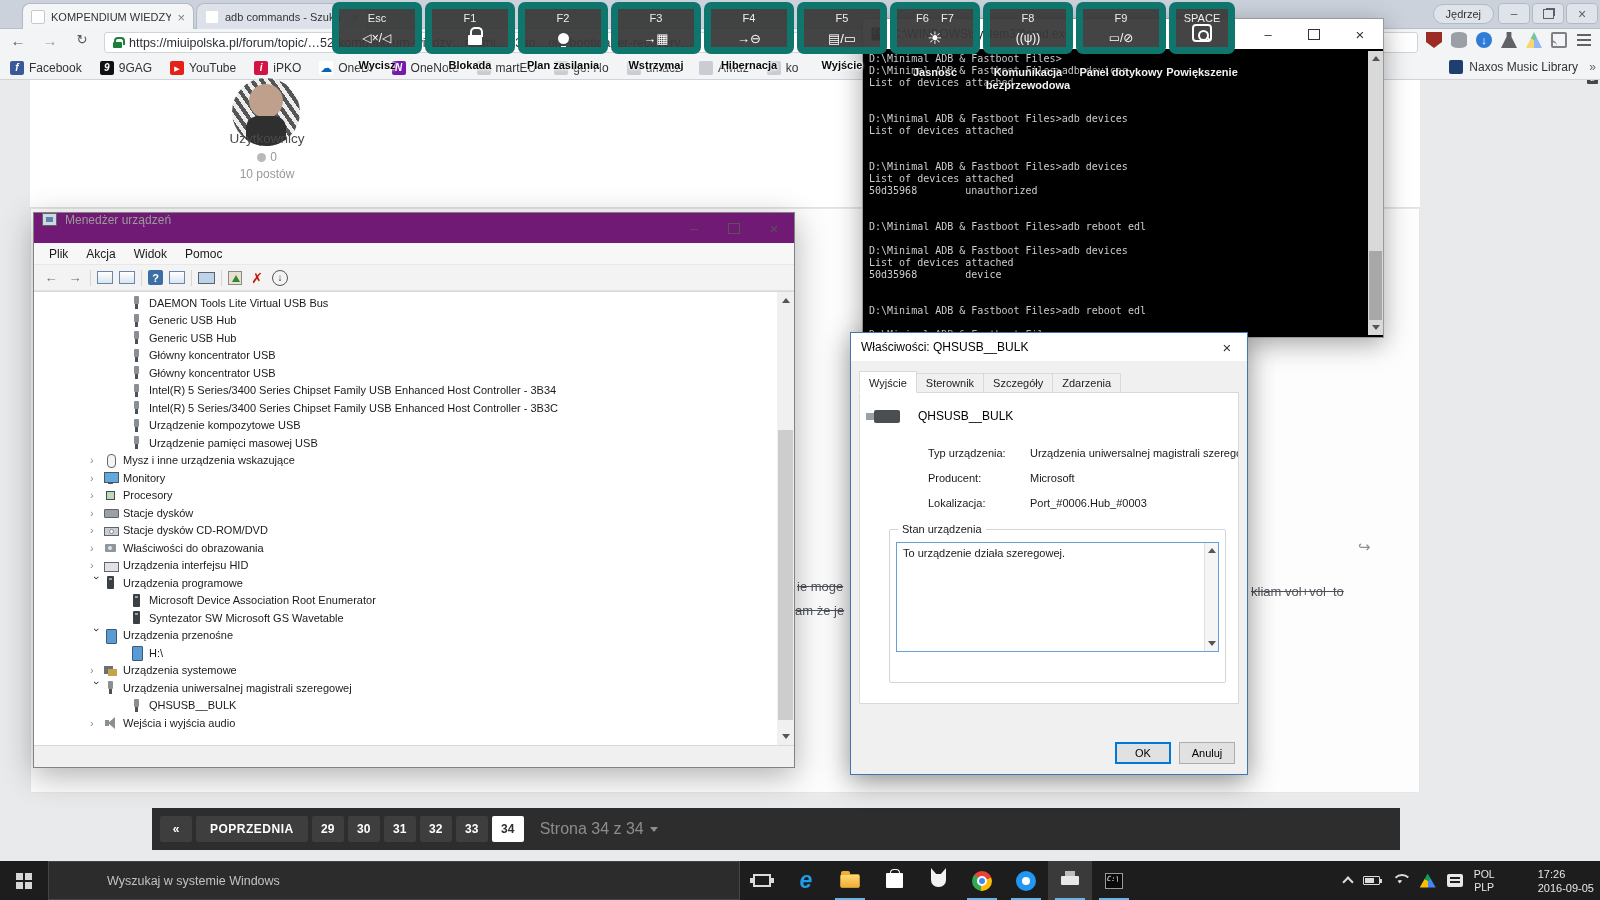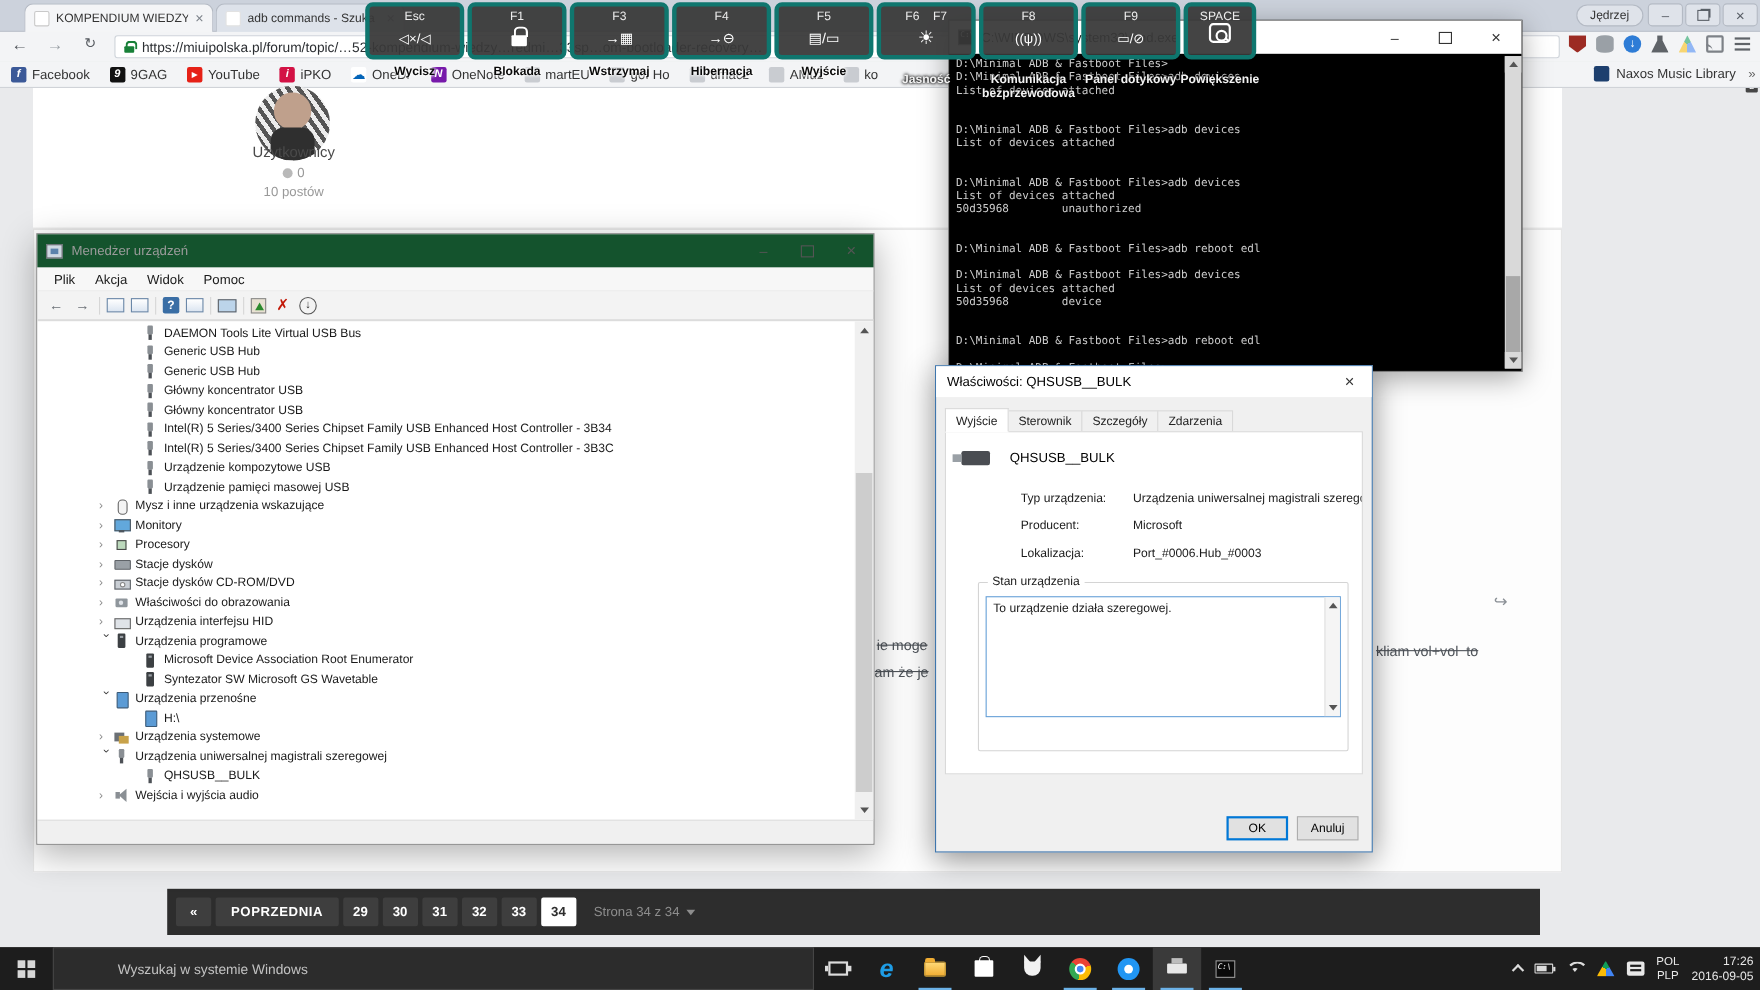--- a/index.html
+++ b/index.html
@@ -79,21 +79,21 @@
   .share-icon { position:absolute; font-size:15px; color:#8b9096; }
   .frag { position:absolute; font-size:13px; color:#4f545a; text-decoration:line-through; white-space:pre; }
 
   
   .pagibar { position:absolute; left:152px; top:808px; width:1248px; height:42px; background:#2d2d2d; }
   .pagirow { position:absolute; left:8px; top:8px; display:flex; align-items:center; gap:4px; }
   .pg { min-width:32px; height:26px; background:#3e3e3e; color:#fff; font-size:12px; font-weight:bold;
         display:flex; align-items:center; justify-content:center; border-radius:2px; padding:0 8px; }
   .pg.prev { padding:0 14px; letter-spacing:.5px;text-align:right; }
   .pg.active { background:#fff; color:#2d2d2d; }
-  .pgstatus { display:flex; align-items:center; gap:6px; margin-left:12px; color:#8d8d8d; font-size:12px; }
+  .pgstatus { display:flex; align-items:center; gap:6px; margin-left:12px; color:#8d8d8d; font-size:16px; }
   .pgcaret { width:0; height:0; border-left:4px solid transparent; border-right:4px solid transparent; border-top:5px solid #8d8d8d; }
 
   
   .cmdwin { position:absolute; left:862px; top:18px; width:522px; height:320px; background:#000;
             border:1px solid #9a9a9a; box-shadow:0 6px 24px rgba(0,0,0,.35); z-index:10; }
   .ctitle { position:absolute; left:0; top:0; right:0; height:30px; background:#fff; display:flex; align-items:center; }
   .cico { width:14px; height:14px; margin-left:8px; background:#000; border:1px solid #777; position:relative; flex:none; }
   .cico::before { content:"C:\\"; position:absolute; left:1px; top:0; color:#fff; font-size:7px; font-family:"DejaVu Sans Mono",monospace; }
   .ctext { font-size:12px; color:#222; margin-left:7px; white-space:nowrap; }
   .cbtns { position:absolute; right:0; top:0; display:flex; }
@@ -107,21 +107,21 @@
   .cscroll { position:absolute; right:0; top:2px; bottom:2px; width:15px; background:#d9d9d9; }
   .csb { position:absolute; left:0; width:15px; height:15px; background:#d9d9d9; display:flex; align-items:center; justify-content:center; }
   .csb.up { top:0; } .csb.dn { bottom:0; }
   .tri-up { width:0; height:0; border-left:4px solid transparent; border-right:4px solid transparent; border-bottom:5px solid #555; }
   .tri-dn { width:0; height:0; border-left:4px solid transparent; border-right:4px solid transparent; border-top:5px solid #555; }
   .csb-thumb { position:absolute; left:1px; width:13px; top:200px; height:70px; background:#a8a8a8; }
 
   
   .dmwin { position:absolute; left:33px; top:212px; width:762px; height:556px; background:#f0f0f0;
            border:1px solid #828282; box-shadow:0 8px 30px rgba(0,0,0,.3); z-index:20; display:flex; flex-direction:column; }
-  .dmtitle { height:30px; background:#14532d; display:flex; align-items:center; position:relative; flex:none; }
+  .dmtitle { height:30px; background:#701a75; display:flex; position:relative; flex:none; }
   .dmico { width:15px; height:13px; margin-left:9px; background:#cfd8e2; border:1px solid #5f6368; position:relative; flex:none; }
   .dmico::after { content:""; position:absolute; left:3px; top:3px; width:7px; height:5px; background:#5b82ab; }
   .dmtitle > span { font-size:12px; color:#9b9b9b; margin-left:8px; }
   .dmbtns { position:absolute; right:0; top:0; display:flex; }
   .dmb { width:40px; height:30px; display:flex; align-items:center; justify-content:center; color:#555; font-size:13px; }
   .dmb.min::before { content:"–"; }
   .dmb.max::before { content:""; width:10px; height:9px; border:1px solid #555; }
   .dmb.close::before { content:"×"; font-size:15px; }
   .dmmenu { height:22px; background:#f7f7f7; display:flex; align-items:center; padding-left:6px; flex:none; border-bottom:1px solid #e8e8e8; }
   .mitem { font-size:12px; color:#1a1a1a; padding:0 9px; }
@@ -198,21 +198,21 @@
   .ssb.up { top:1px; } .ssb.dn { bottom:1px; }
   .pbtns { position:absolute; right:12px; bottom:10px; display:flex; gap:8px; }
   .pbtn { width:56px; height:22px; font-size:11px; color:#000; background:#e1e1e1; border:1px solid #adadad;
           display:flex; align-items:center; justify-content:center; font-family:inherit; }
   .pbtn.ok { border:2px solid #0078d7; }
 
   
   .osd { position:absolute; left:332px; top:2px; display:flex; gap:3px; z-index:40; }
   .osd-key { width:90px; flex:none; }
   .osd-key.kspace { width:66px; }
-  .cap { width:100%; height:52px; background:rgba(56,56,56,.94); border:4px solid #0f766e; border-radius:7px; overflow:hidden; }
+  .cap { width:100%; height:52px; background:rgba(56,56,56,.94); border:7px solid #0f766e; border-radius:7px; overflow:hidden; }
   .kname { margin-top:3px; text-align:center; font-size:11px; color:#ededed; white-space:pre; }
   .kicon { height:24px; margin-top:2px; display:flex; align-items:center; justify-content:center; color:#fff; position:relative; }
   .kicon.mute::before { content:"◁×/◁"; font-size:12px; }
   .kicon.suspend::before { content:"→▦"; font-size:13px; }
   .kicon.hibernate::before { content:"→⊖"; font-size:13px; }
   .kicon.displayout::before { content:"▤/▭"; font-size:13px; }
   .kicon.brightness::before { content:"☀"; font-size:17px; }
   .kicon.wireless::before { content:"((ψ))"; font-size:12px; }
   .kicon.touchpad::before { content:"▭/⊘"; font-size:12px; }
   .kicon.lock::before { content:""; position:absolute; left:38px; top:1px; width:9px; height:8px; border:2px solid #fff; border-bottom:none; border-radius:5px 5px 0 0; }
@@ -262,21 +262,21 @@
   .batt-g { width:17px; height:9px; border:1px solid #dcdcdc; border-radius:1px; position:relative; }
   .batt-g::before { content:""; position:absolute; left:1px; top:1px; bottom:1px; width:9px; background:#dcdcdc; }
   .batt-g::after { content:""; position:absolute; right:-3px; top:2px; width:2px; height:4px; background:#dcdcdc; }
   .wifi-g { width:18px; height:13px; position:relative; overflow:hidden; }
   .wifi-g::before { content:""; position:absolute; left:1px; top:0; width:16px; height:16px; border:2px solid #dcdcdc; border-radius:50%; clip-path:polygon(0 0,100% 0,50% 50%); }
   .wifi-g::after { content:""; position:absolute; left:6px; top:6px; width:6px; height:6px; background:#dcdcdc; border-radius:50%; clip-path:polygon(0 0,100% 0,50% 60%); }
   .gdrive-g { width:16px; height:14px; background:conic-gradient(from 180deg,#fbbc05 0 33%,#0f9d58 33% 66%,#4285f4 66%); clip-path:polygon(50% 0,100% 100%,0 100%); }
   .notif-g { width:16px; height:13px; background:#e8e8e8; border-radius:2px; position:relative; }
   .notif-g::before { content:""; position:absolute; left:3px; top:3px; width:10px; height:2px; background:#1d1d1d; box-shadow:0 4px 0 #1d1d1d; }
   .lang { text-align:center; color:#e8e8e8; font-size:10.5px; line-height:13px; }
-  .clock { text-align:right; color:#e8e8e8; font-size:11px; line-height:14px; }
+  .clock { color:#e8e8e8; font-size:11px; line-height:14px;margin-left:32px; }
 </style>
 </head>
 <body>
 
 <div id="screen">
 
   <div class="tabstrip">
     <div class="tabs">
 
         <div class="tab active">
@@ -764,20 +764,27 @@
       </div>
 
       <div class="osd-key">
         <div class="cap">
           <div class="kname">F1</div>
           <div class="kicon lock"></div>
         </div>
         <div class="klabel dark">Blokada</div>
       </div>
 
+      <div class="osd-key">
+        <div class="cap">
+          <div class="kname">F2</div>
+          <div class="kicon bulb"></div>
+        </div>
+        <div class="klabel dark">Plan zasilania</div>
+      </div>
 
       <div class="osd-key">
         <div class="cap">
           <div class="kname">F3</div>
           <div class="kicon suspend"></div>
         </div>
         <div class="klabel dark">Wstrzymaj</div>
       </div>
 
       <div class="osd-key">

